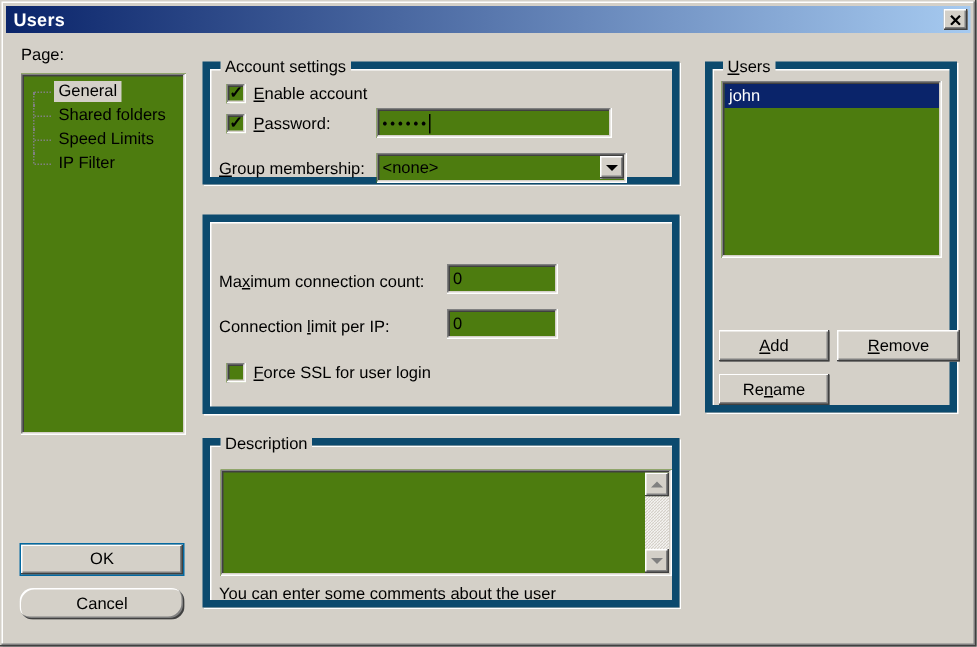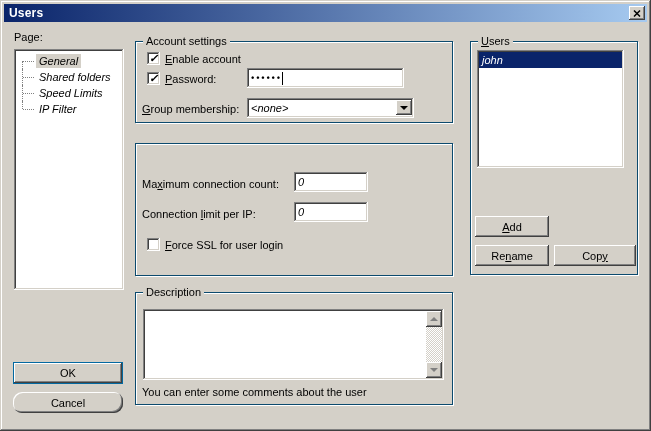--- a/index.html
+++ b/index.html
@@ -29,27 +29,26 @@
   
   .btn {
     background: #d4d0c8; border: none;
     box-shadow: inset -1px -1px #404040, inset 1px 1px #ffffff,
                 inset -2px -2px #808080, inset 2px 2px #d4d0c8;
     display: flex; align-items: center; justify-content: center;
     font: 11px "Liberation Sans", sans-serif; color: #000; cursor: default;
   }
   .btn.default { border: 1px solid #0369a1; }
   .sunken {
-    background: #ffffff;
+    background: #4d7c0f;
     box-shadow: inset -1px -1px #ffffff, inset 1px 1px #808080,
                 inset -2px -2px #d4d0c8, inset 2px 2px #404040;
-    font-style: italic;
   }
   .group {
-    position: absolute; border: 1px solid #0c4a6e;
+    position: absolute; border: 5px solid #0c4a6e;
     box-shadow: inset 1px 1px 0 #ffffff, 1px 1px 0 #ffffff;
   }
   .legend {
     position: absolute; top: -7px; left: 7px; background: #d4d0c8;
     padding: 0 3px; line-height: 13px; white-space: nowrap;
   }
   .mn { text-decoration: underline; }
   .abs { position: absolute; }
   .lbl { white-space: nowrap; }
 
@@ -225,21 +224,21 @@
 
     <div class="listbox sunken" style="left:6px; top:8px; width:147px; height:118px;">
       <div class="list-item-selected">
         <span>john</span>
       </div>
     </div>
 
     <button class="btn abs" style="left:4px; top:174px; width:74px; height:21px;">
       <span><span></span><span class="mn">A</span><span>dd</span></span>
     </button>
+    <button class="btn abs" style="left:83px; top:174px; width:82px; height:21px;">
+      <span><span></span><span class="mn">R</span><span>emove</span></span>
+    </button>
     <button class="btn abs" style="left:4px; top:203px; width:74px; height:21px;">
       <span><span>Re</span><span class="mn">n</span><span>ame</span></span>
     </button>
-    <button class="btn abs" style="left:83px; top:203px; width:82px; height:21px;">
-      <span><span>Cop</span><span class="mn">y</span><span></span></span>
-    </button>
   </div>
 
 </div>
 
 </body></html>

